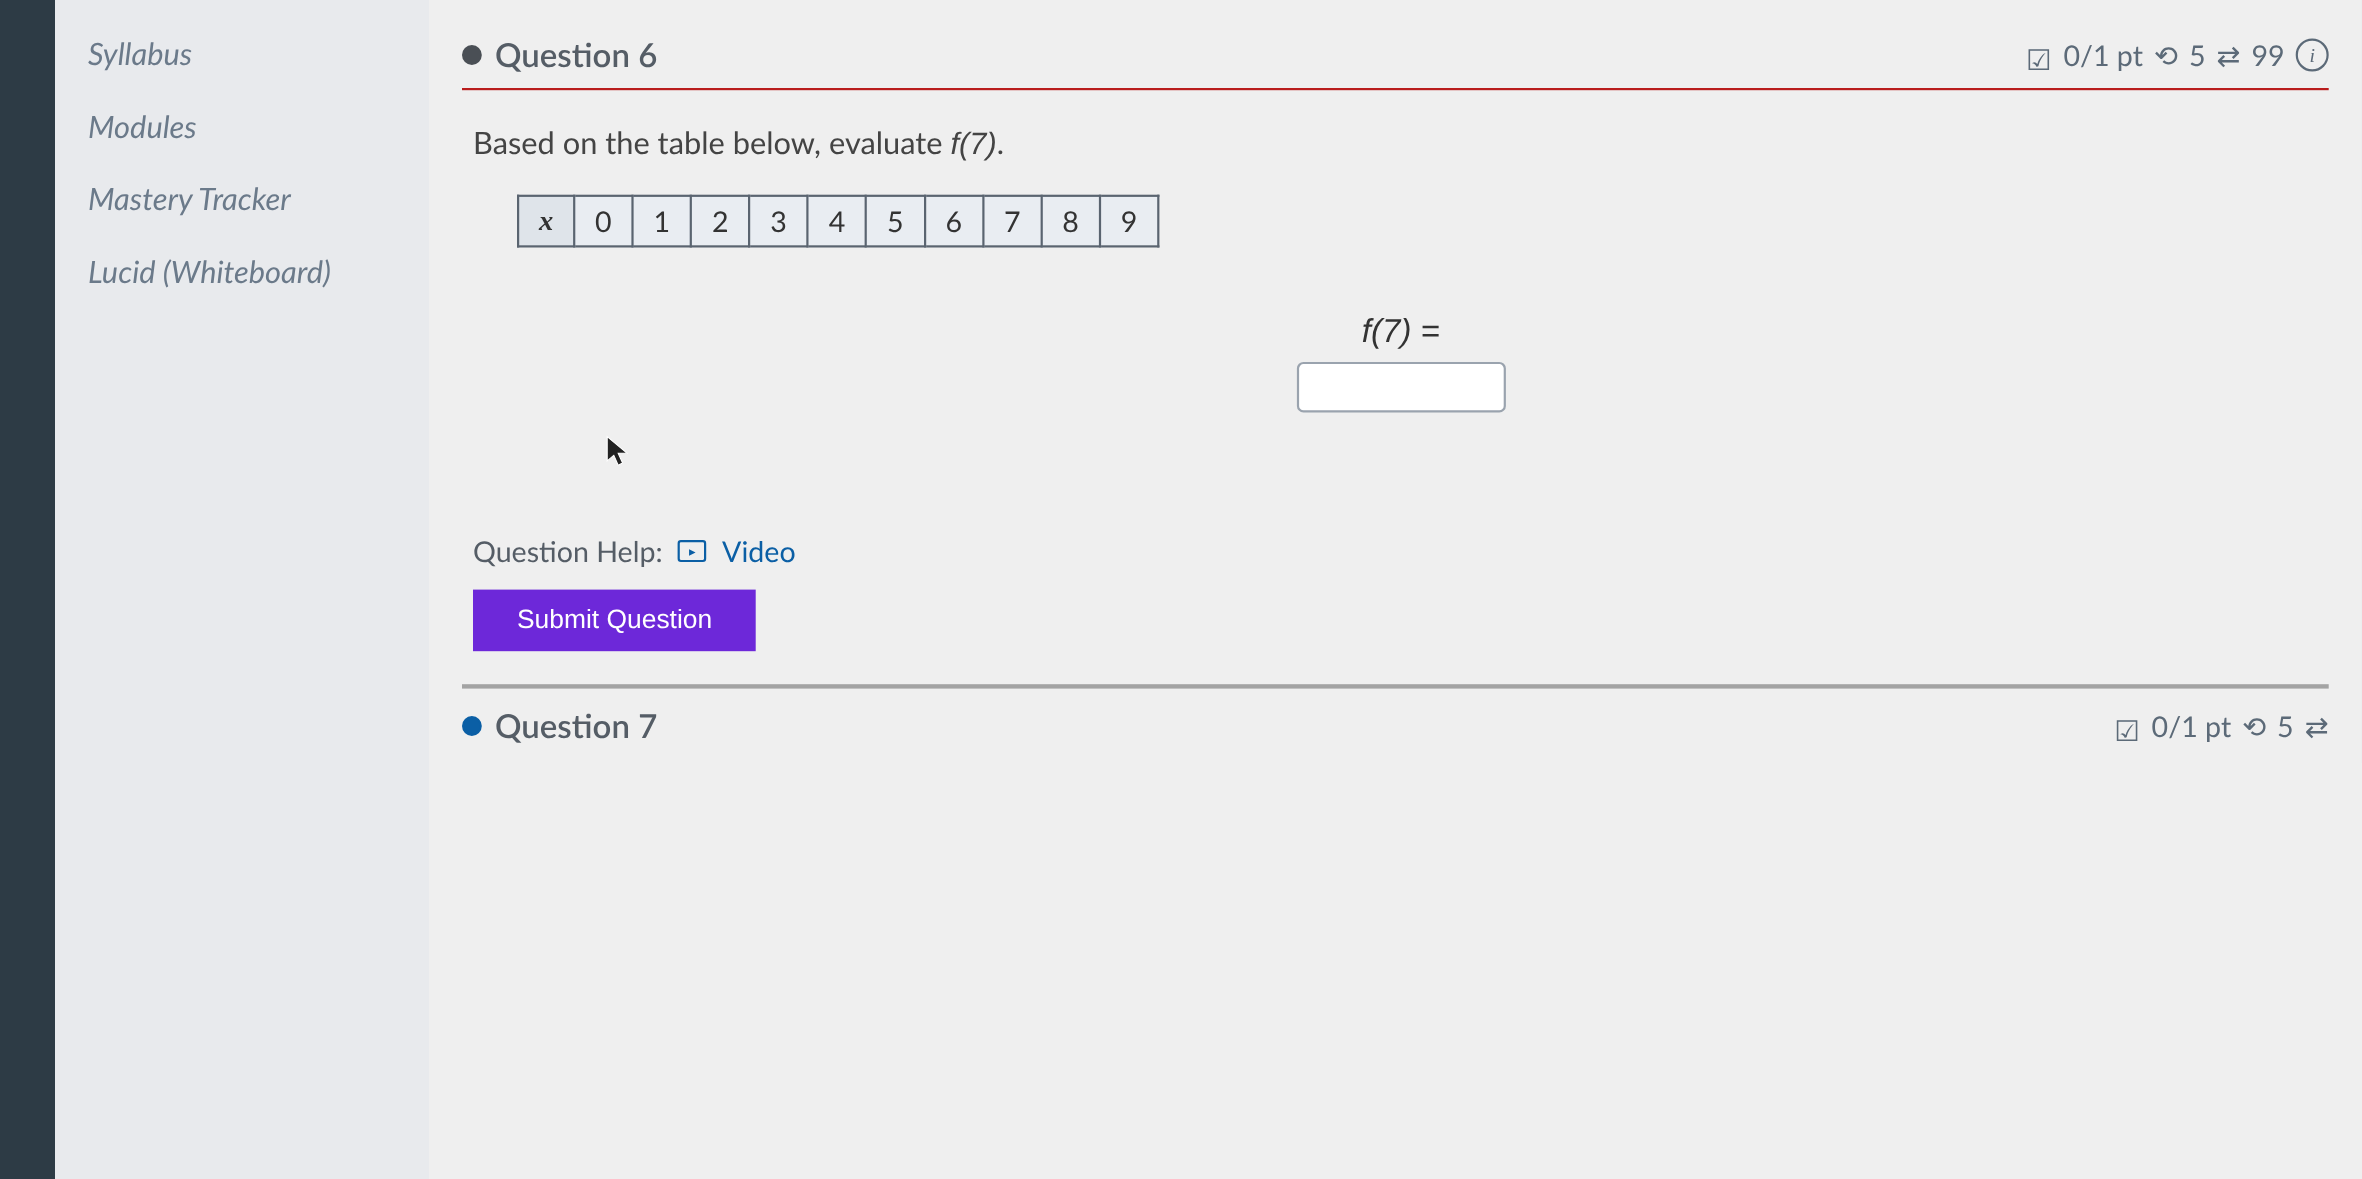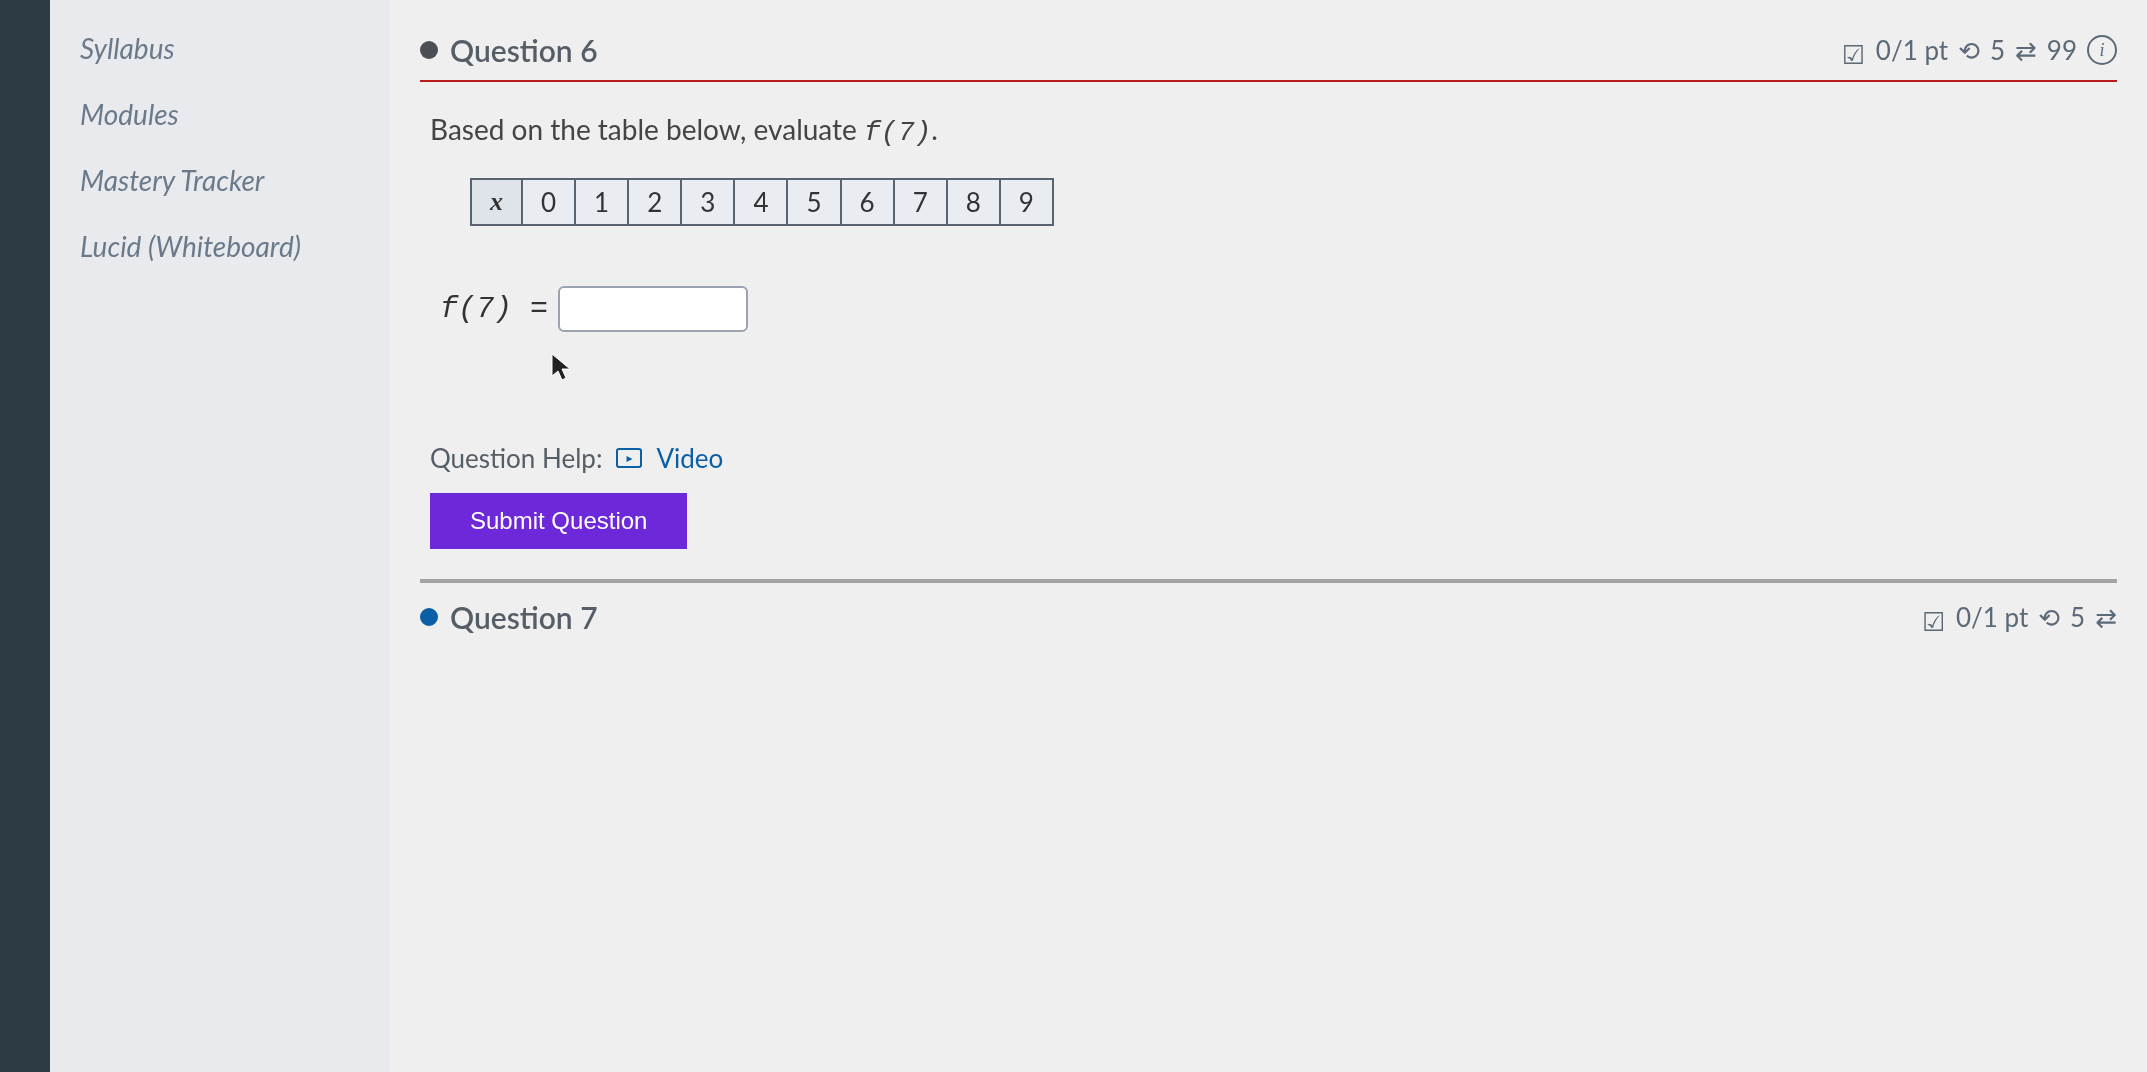--- a/index.html
+++ b/index.html
@@ -90,21 +90,21 @@
     .question-body {
       padding: 30px 10px;
     }
     .prompt {
       font-size: 28px;
       color: #444;
       margin-bottom: 30px;
     }
     .math-i {
       font-style: italic;
-      font-family: Liberation Mono, monospace;
+      font-family: Liberation Sans, sans-serif;
     }
     .table-wrap {
       margin: 20px 40px;
     }
     table.func {
       border-collapse: collapse;
     }
     table.func th, table.func td {
       border: 2px solid #5a6470;
       padding: 6px 18px;
@@ -121,20 +121,21 @@
       font-style: italic;
       font-family: "Times New Roman", serif;
       background: #dfe4ea;
     }
     .answer-row {
       display: flex;
       align-items: center;
       margin: 60px 0 50px 10px;
       font-size: 28px;
       gap: 10px;
+      flex-direction: column;
     }
     .answer-row .math-i {
       font-size: 30px;
     }
     .answer-input {
       width: 190px;
       height: 46px;
       border: 2px solid #9aa3ae;
       border-radius: 6px;
       background: #fff;

